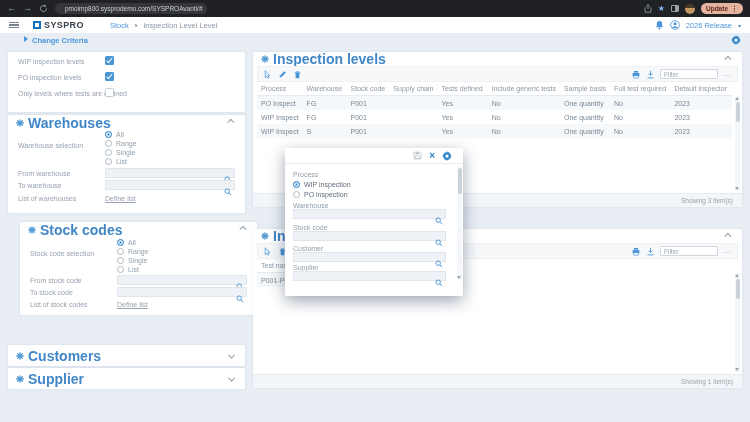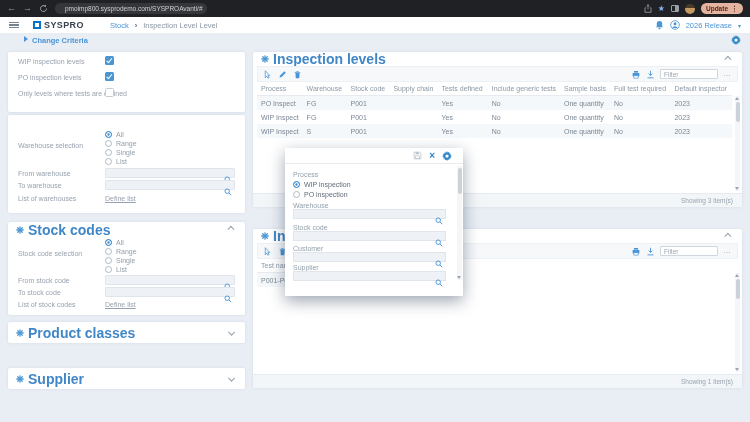--- a/index.html
+++ b/index.html
@@ -169,65 +169,77 @@
       </span>
     <span class="fl" style="top:22px">PO inspection levels</span>
     <span class="cb on" style="top:20px">
         <span class="tick"></span>
       </span>
     <span class="fl" style="top:38px">Only levels where tests are defined</span>
     <span class="cb off" style="top:36px"></span>
   </div>
 
   <div class="card" style="left:8px;top:115px;width:237px;height:98px">
-    <span class="fl" style="top:27px">Warehouse selection</span>
-    <div class="radio-row" style="top:16px">
-        <span class="radio sel"></span>
-        <span>All</span>
-      </div>
-    <div class="radio-row" style="top:25px">
-        <span class="radio off"></span>
-        <span>Range</span>
-      </div>
-    <div class="radio-row" style="top:34px">
-        <span class="radio off"></span>
-        <span>Single</span>
-      </div>
-    <div class="radio-row" style="top:43px">
-        <span class="radio off"></span>
-        <span>List</span>
-      </div>
-    <span class="fl" style="top:55px">From warehouse</span>
-    <div class="input" style="top:53px">
-        <span class="mag"><svg width="8" height="8" viewBox="0 0 10 10">
-            <circle cx="4" cy="4" r="2.8" fill="none" stroke="#4a94d8" stroke-width="1.2"></circle>
-            <line x1="6.2" y1="6.2" x2="9" y2="9" stroke="#4a94d8" stroke-width="1.2"></line>
-          </svg></span>
-      </div>
-    <span class="fl" style="top:67px">To warehouse</span>
-    <div class="input" style="top:65px">
-        <span class="mag"><svg width="8" height="8" viewBox="0 0 10 10">
-            <circle cx="4" cy="4" r="2.8" fill="none" stroke="#4a94d8" stroke-width="1.2"></circle>
-            <line x1="6.2" y1="6.2" x2="9" y2="9" stroke="#4a94d8" stroke-width="1.2"></line>
-          </svg></span>
-      </div>
-    <span class="fl" style="top:80px">List of warehouses</span>
-    <span class="deflink" style="top:80px">Define list</span>
-  </div>
-
-  <div class="card" style="left:8px;top:222px;width:237px;height:93px">
     <div class="sec-head">
       <svg class="ast" width="8" height="8" viewBox="0 0 10 10">
           <g stroke="#4a96d2" stroke-width="1.6" stroke-linecap="round">
             <line x1="5" y1="1" x2="5" y2="9"></line>
             <line x1="1" y1="5" x2="9" y2="5"></line>
             <line x1="2.2" y1="2.2" x2="7.8" y2="7.8"></line>
             <line x1="7.8" y1="2.2" x2="2.2" y2="7.8"></line>
           </g>
         </svg>
+      <span class="sec-title">Warehouses</span>
+      <span class="chev up"></span>
+    </div>
+    <span class="fl" style="top:27px">Warehouse selection</span>
+    <div class="radio-row" style="top:16px">
+        <span class="radio sel"></span>
+        <span>All</span>
+      </div>
+    <div class="radio-row" style="top:25px">
+        <span class="radio off"></span>
+        <span>Range</span>
+      </div>
+    <div class="radio-row" style="top:34px">
+        <span class="radio off"></span>
+        <span>Single</span>
+      </div>
+    <div class="radio-row" style="top:43px">
+        <span class="radio off"></span>
+        <span>List</span>
+      </div>
+    <span class="fl" style="top:55px">From warehouse</span>
+    <div class="input" style="top:53px">
+        <span class="mag"><svg width="8" height="8" viewBox="0 0 10 10">
+            <circle cx="4" cy="4" r="2.8" fill="none" stroke="#4a94d8" stroke-width="1.2"></circle>
+            <line x1="6.2" y1="6.2" x2="9" y2="9" stroke="#4a94d8" stroke-width="1.2"></line>
+          </svg></span>
+      </div>
+    <span class="fl" style="top:67px">To warehouse</span>
+    <div class="input" style="top:65px">
+        <span class="mag"><svg width="8" height="8" viewBox="0 0 10 10">
+            <circle cx="4" cy="4" r="2.8" fill="none" stroke="#4a94d8" stroke-width="1.2"></circle>
+            <line x1="6.2" y1="6.2" x2="9" y2="9" stroke="#4a94d8" stroke-width="1.2"></line>
+          </svg></span>
+      </div>
+    <span class="fl" style="top:80px">List of warehouses</span>
+    <span class="deflink" style="top:80px">Define list</span>
+  </div>
+
+  <div class="card" style="left:20px;top:222px;width:237px;height:93px">
+    <div class="sec-head">
+      <svg class="ast" width="8" height="8" viewBox="0 0 10 10">
+          <g stroke="#4a96d2" stroke-width="1.6" stroke-linecap="round">
+            <line x1="5" y1="1" x2="5" y2="9"></line>
+            <line x1="1" y1="5" x2="9" y2="5"></line>
+            <line x1="2.2" y1="2.2" x2="7.8" y2="7.8"></line>
+            <line x1="7.8" y1="2.2" x2="2.2" y2="7.8"></line>
+          </g>
+        </svg>
       <span class="sec-title">Stock codes</span>
       <span class="chev up"></span>
     </div>
     <span class="fl" style="top:28px">Stock code selection</span>
     <div class="radio-row" style="top:17px">
         <span class="radio sel"></span>
         <span>All</span>
       </div>
     <div class="radio-row" style="top:26px">
         <span class="radio off"></span>
@@ -252,31 +264,31 @@
     <div class="input" style="top:65px">
         <span class="mag"><svg width="8" height="8" viewBox="0 0 10 10">
             <circle cx="4" cy="4" r="2.8" fill="none" stroke="#4a94d8" stroke-width="1.2"></circle>
             <line x1="6.2" y1="6.2" x2="9" y2="9" stroke="#4a94d8" stroke-width="1.2"></line>
           </svg></span>
       </div>
     <span class="fl" style="top:79px">List of stock codes</span>
     <span class="deflink" style="top:79px">Define list</span>
   </div>
 
-  <div class="card" style="left:8px;top:322px;width:237px;height:21px">
+  <div class="card" style="left:8px;top:345px;width:237px;height:21px">
     <div class="sec-head" style="height:21px">
       <svg class="ast" width="8" height="8" viewBox="0 0 10 10">
           <g stroke="#4a96d2" stroke-width="1.6" stroke-linecap="round">
             <line x1="5" y1="1" x2="5" y2="9"></line>
             <line x1="1" y1="5" x2="9" y2="5"></line>
             <line x1="2.2" y1="2.2" x2="7.8" y2="7.8"></line>
             <line x1="7.8" y1="2.2" x2="2.2" y2="7.8"></line>
           </g>
         </svg>
-      <span class="sec-title">Product classes</span>
+      <span class="sec-title">Customers</span>
       <span class="chev down"></span>
     </div>
   </div>
   <div class="card" style="left:8px;top:368px;width:237px;height:21px">
     <div class="sec-head" style="height:21px">
       <svg class="ast" width="8" height="8" viewBox="0 0 10 10">
           <g stroke="#4a96d2" stroke-width="1.6" stroke-linecap="round">
             <line x1="5" y1="1" x2="5" y2="9"></line>
             <line x1="1" y1="5" x2="9" y2="5"></line>
             <line x1="2.2" y1="2.2" x2="7.8" y2="7.8"></line>

